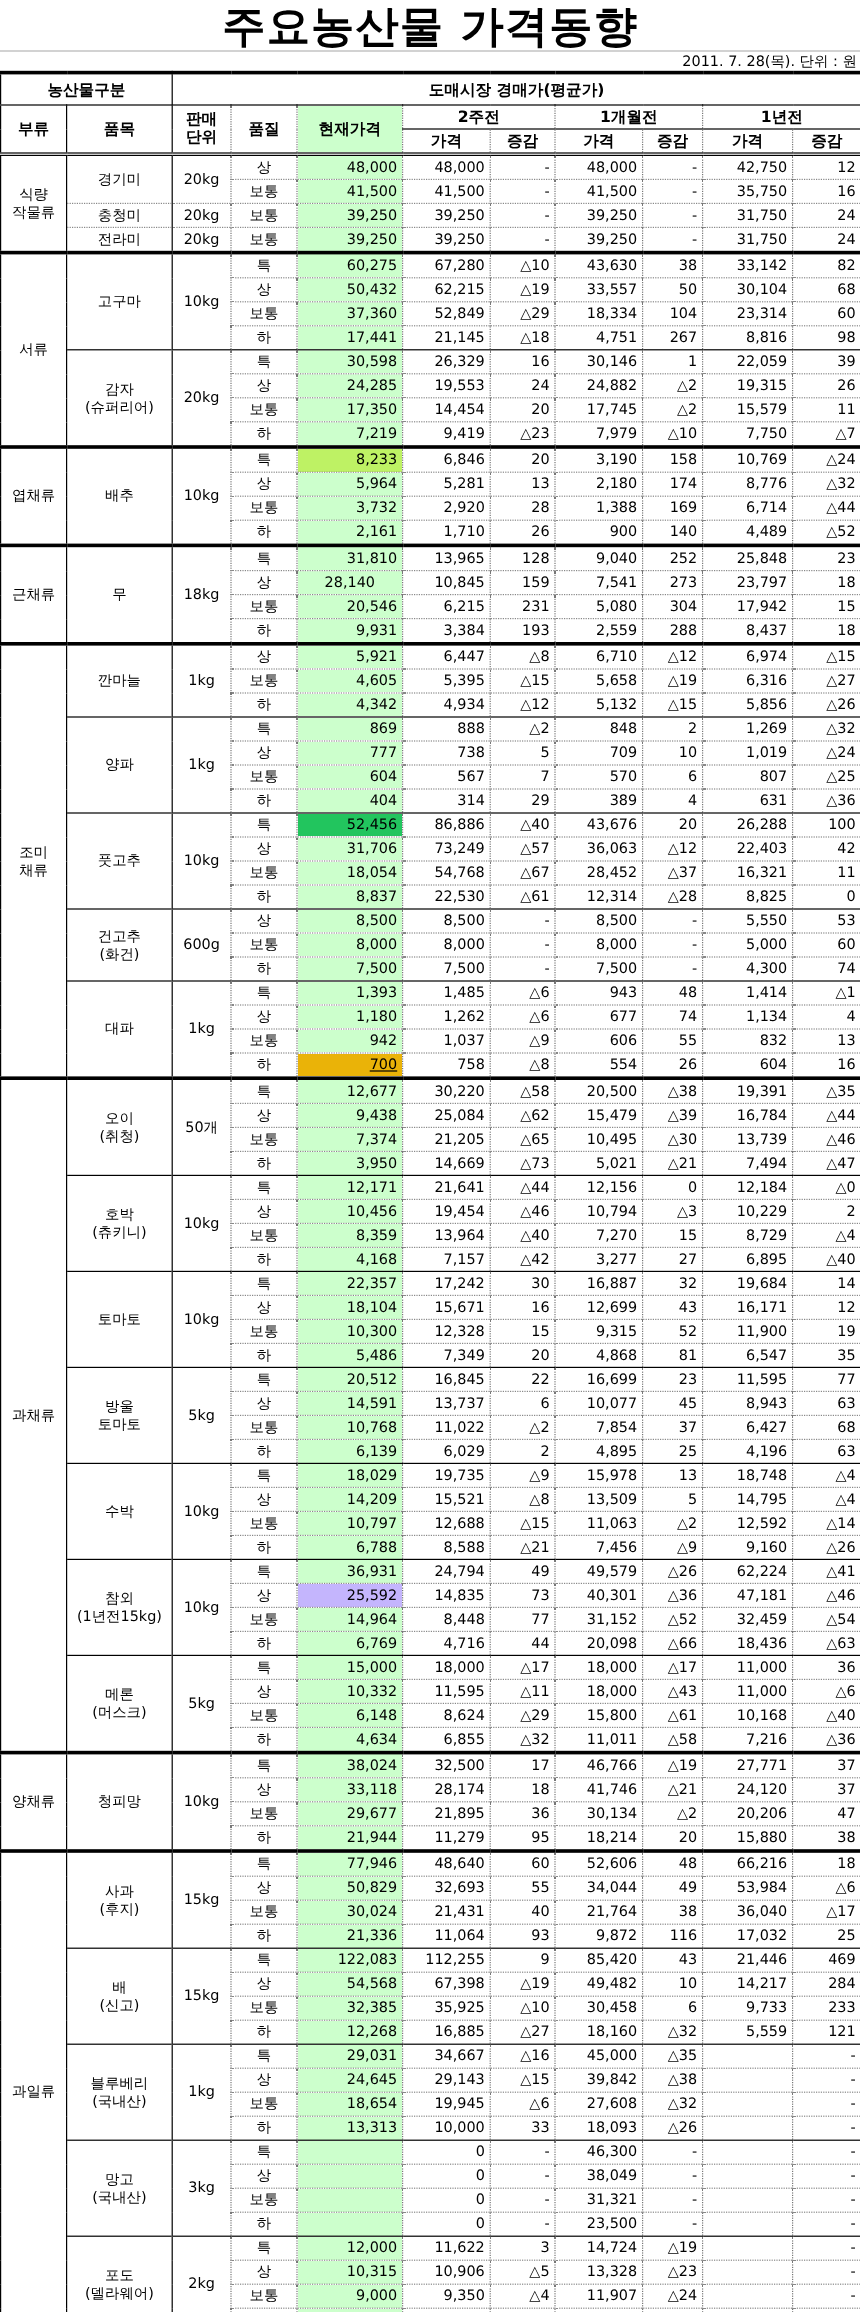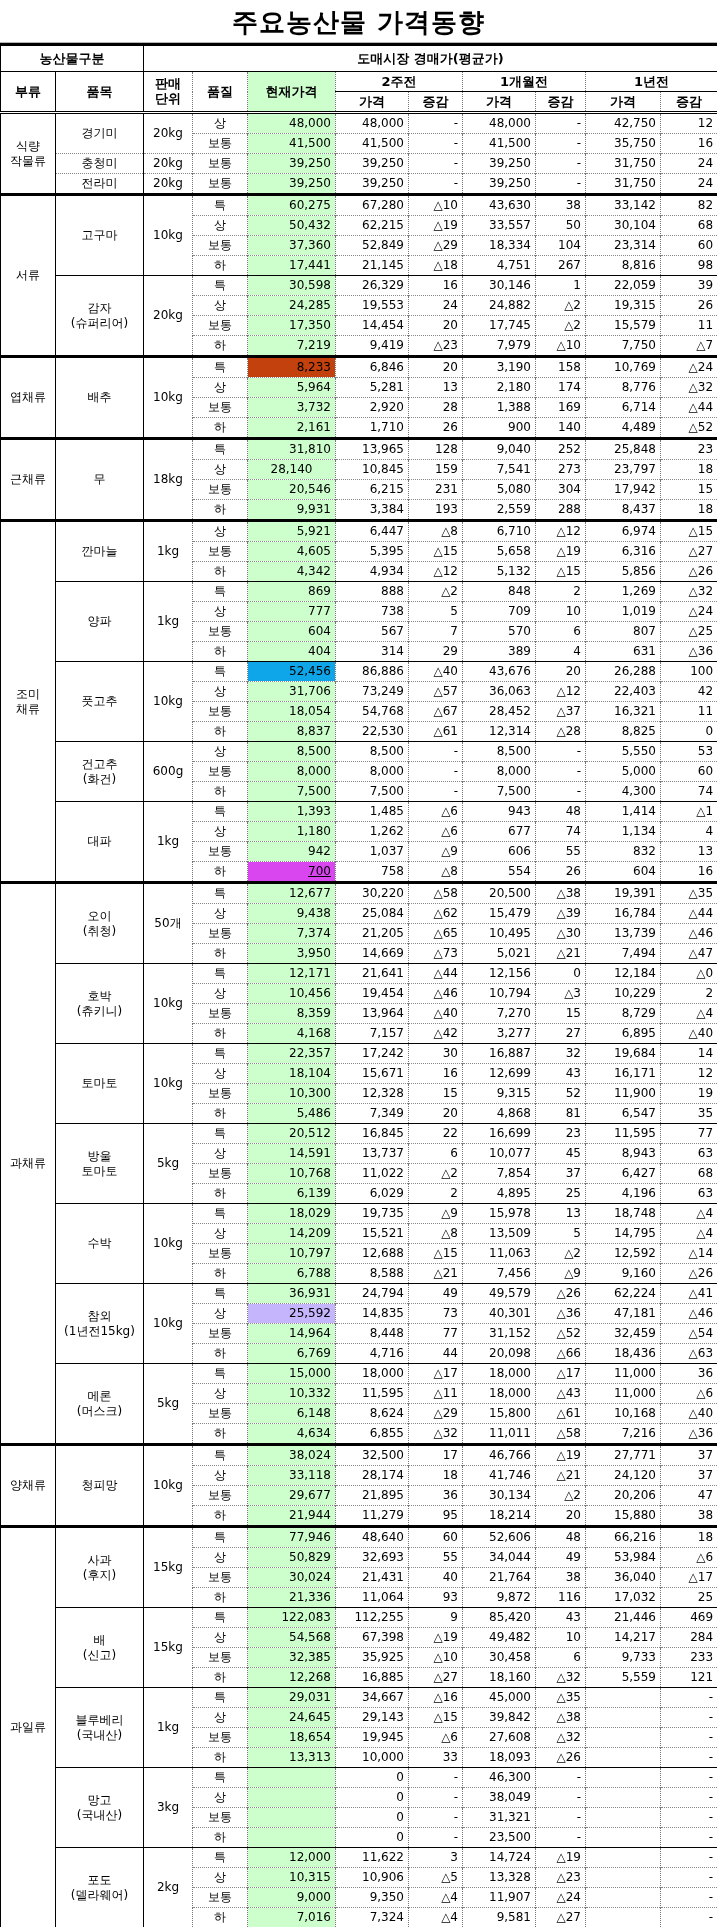--- a/index.html
+++ b/index.html
@@ -1,17 +1,17 @@
 <!DOCTYPE html>
 <html><head>
 <meta charset="utf-8">
 <style>
   html,body{margin:0;padding:0;background:#fff;}
   .page{width:717px;height:1927px;background:#fff;font-family:"DejaVu Sans","Liberation Sans",sans-serif;color:#000;overflow:hidden;}
-  .title{text-align:center;font-size:26px;font-weight:bold;letter-spacing:1px;padding-top:3px;height:39px;line-height:39px;}
+  .title{text-align:center;font-size:36px;font-weight:bold;letter-spacing:1px;padding-top:3px;height:39px;line-height:39px;}
   .top-rule{border-top:1px solid #b5b5b5;height:0;}
   .dateline{text-align:right;font-size:12px;height:16px;line-height:16px;padding-right:3px;}
   table{border-collapse:collapse;table-layout:fixed;width:717px;border-left:1px solid #000;border-right:1px solid #000;border-top:3px solid #000;border-bottom:3px solid #000;margin-top:0;}
   th,td{padding:0 4px;overflow:hidden;white-space:nowrap;}
   th{font-size:13px;font-weight:bold;text-align:center;vertical-align:middle;}
   td{font-size:12px;height:19px;line-height:15px;vertical-align:middle;}
   tr.h1 th{height:25px;border-bottom:1px solid #000;}
   tr.h2 th{height:19px;}
   tr.h3 th{height:19px;border-top:1px solid #000;}
   .hb{border-bottom:3px double #000;}
@@ -25,20 +25,21 @@
   tr.group-start td{border-top:3px solid #000;}
   tr.item-start td{border-top:1px solid #000;}
   tr.row-dotted td{border-top:1px dotted #888;}
 </style>
 </head>
 <body>
 
 <div class="page">
   <div class="title">주요농산물 가격동향</div>
   <div class="top-rule"></div>
+  <div class="dateline">2011. 7. 28(목).   단위 : 원</div>
 
   <table>
     <colgroup>
       <col style="width:55px">
         <col style="width:88px">
         <col style="width:49px">
         <col style="width:55px">
       <col style="width:88px">
         <col style="width:73px">
         <col style="width:54px">
@@ -205,21 +206,21 @@
           <td class="num br-d">7,979</td>
           <td class="num br-d">△10</td>
           <td class="num br-d">7,750</td>
           <td class="num">△7</td>
         </tr>
         <tr class="group-start">
           <td class="c-buryu br-s" rowspan="4">엽채류</td>
           <td class="c-item br-s" rowspan="4">배추</td>
           <td class="c-unit br-d" rowspan="4">10kg</td>
           <td class="c-qual br-d">특</td>
-          <td class="num green br-d" style="background: #c2410c;">8,233</td>
+          <td class="num green br-d" style="background: #bef264;">8,233</td>
           <td class="num br-d">6,846</td>
           <td class="num br-d">20</td>
           <td class="num br-d">3,190</td>
           <td class="num br-d">158</td>
           <td class="num br-d">10,769</td>
           <td class="num">△24</td>
         </tr>
         <tr class="row-dotted">
           <td class="c-qual br-d">상</td>
           <td class="num green br-d" style="background: rgb(204, 255, 204);">5,964</td>
@@ -366,21 +367,21 @@
           <td class="num br-d">29</td>
           <td class="num br-d">389</td>
           <td class="num br-d">4</td>
           <td class="num br-d">631</td>
           <td class="num">△36</td>
         </tr>
         <tr class="item-start">
           <td class="c-item br-s" rowspan="4">풋고추</td>
           <td class="c-unit br-d" rowspan="4">10kg</td>
           <td class="c-qual br-d">특</td>
-          <td class="num green br-d" style="background: #0ea5e9;">52,456</td>
+          <td class="num green br-d" style="background: #22c55e;">52,456</td>
           <td class="num br-d">86,886</td>
           <td class="num br-d">△40</td>
           <td class="num br-d">43,676</td>
           <td class="num br-d">20</td>
           <td class="num br-d">26,288</td>
           <td class="num">100</td>
         </tr>
         <tr class="row-dotted">
           <td class="c-qual br-d">상</td>
           <td class="num green br-d" style="background: rgb(204, 255, 204);">31,706</td>
@@ -471,21 +472,21 @@
           <td class="num green br-d" style="background: rgb(204, 255, 204);">942</td>
           <td class="num br-d">1,037</td>
           <td class="num br-d">△9</td>
           <td class="num br-d">606</td>
           <td class="num br-d">55</td>
           <td class="num br-d">832</td>
           <td class="num">13</td>
         </tr>
         <tr class="row-dotted">
           <td class="c-qual br-d">하</td>
-          <td class="num green br-d" style="background: #d946ef; text-decoration: underline;">700</td>
+          <td class="num green br-d" style="background: #eab308; text-decoration: underline;">700</td>
           <td class="num br-d">758</td>
           <td class="num br-d">△8</td>
           <td class="num br-d">554</td>
           <td class="num br-d">26</td>
           <td class="num br-d">604</td>
           <td class="num">16</td>
         </tr>
         <tr class="group-start">
           <td class="c-buryu br-s" rowspan="28">과채류</td>
           <td class="c-item br-s" rowspan="4">오이

